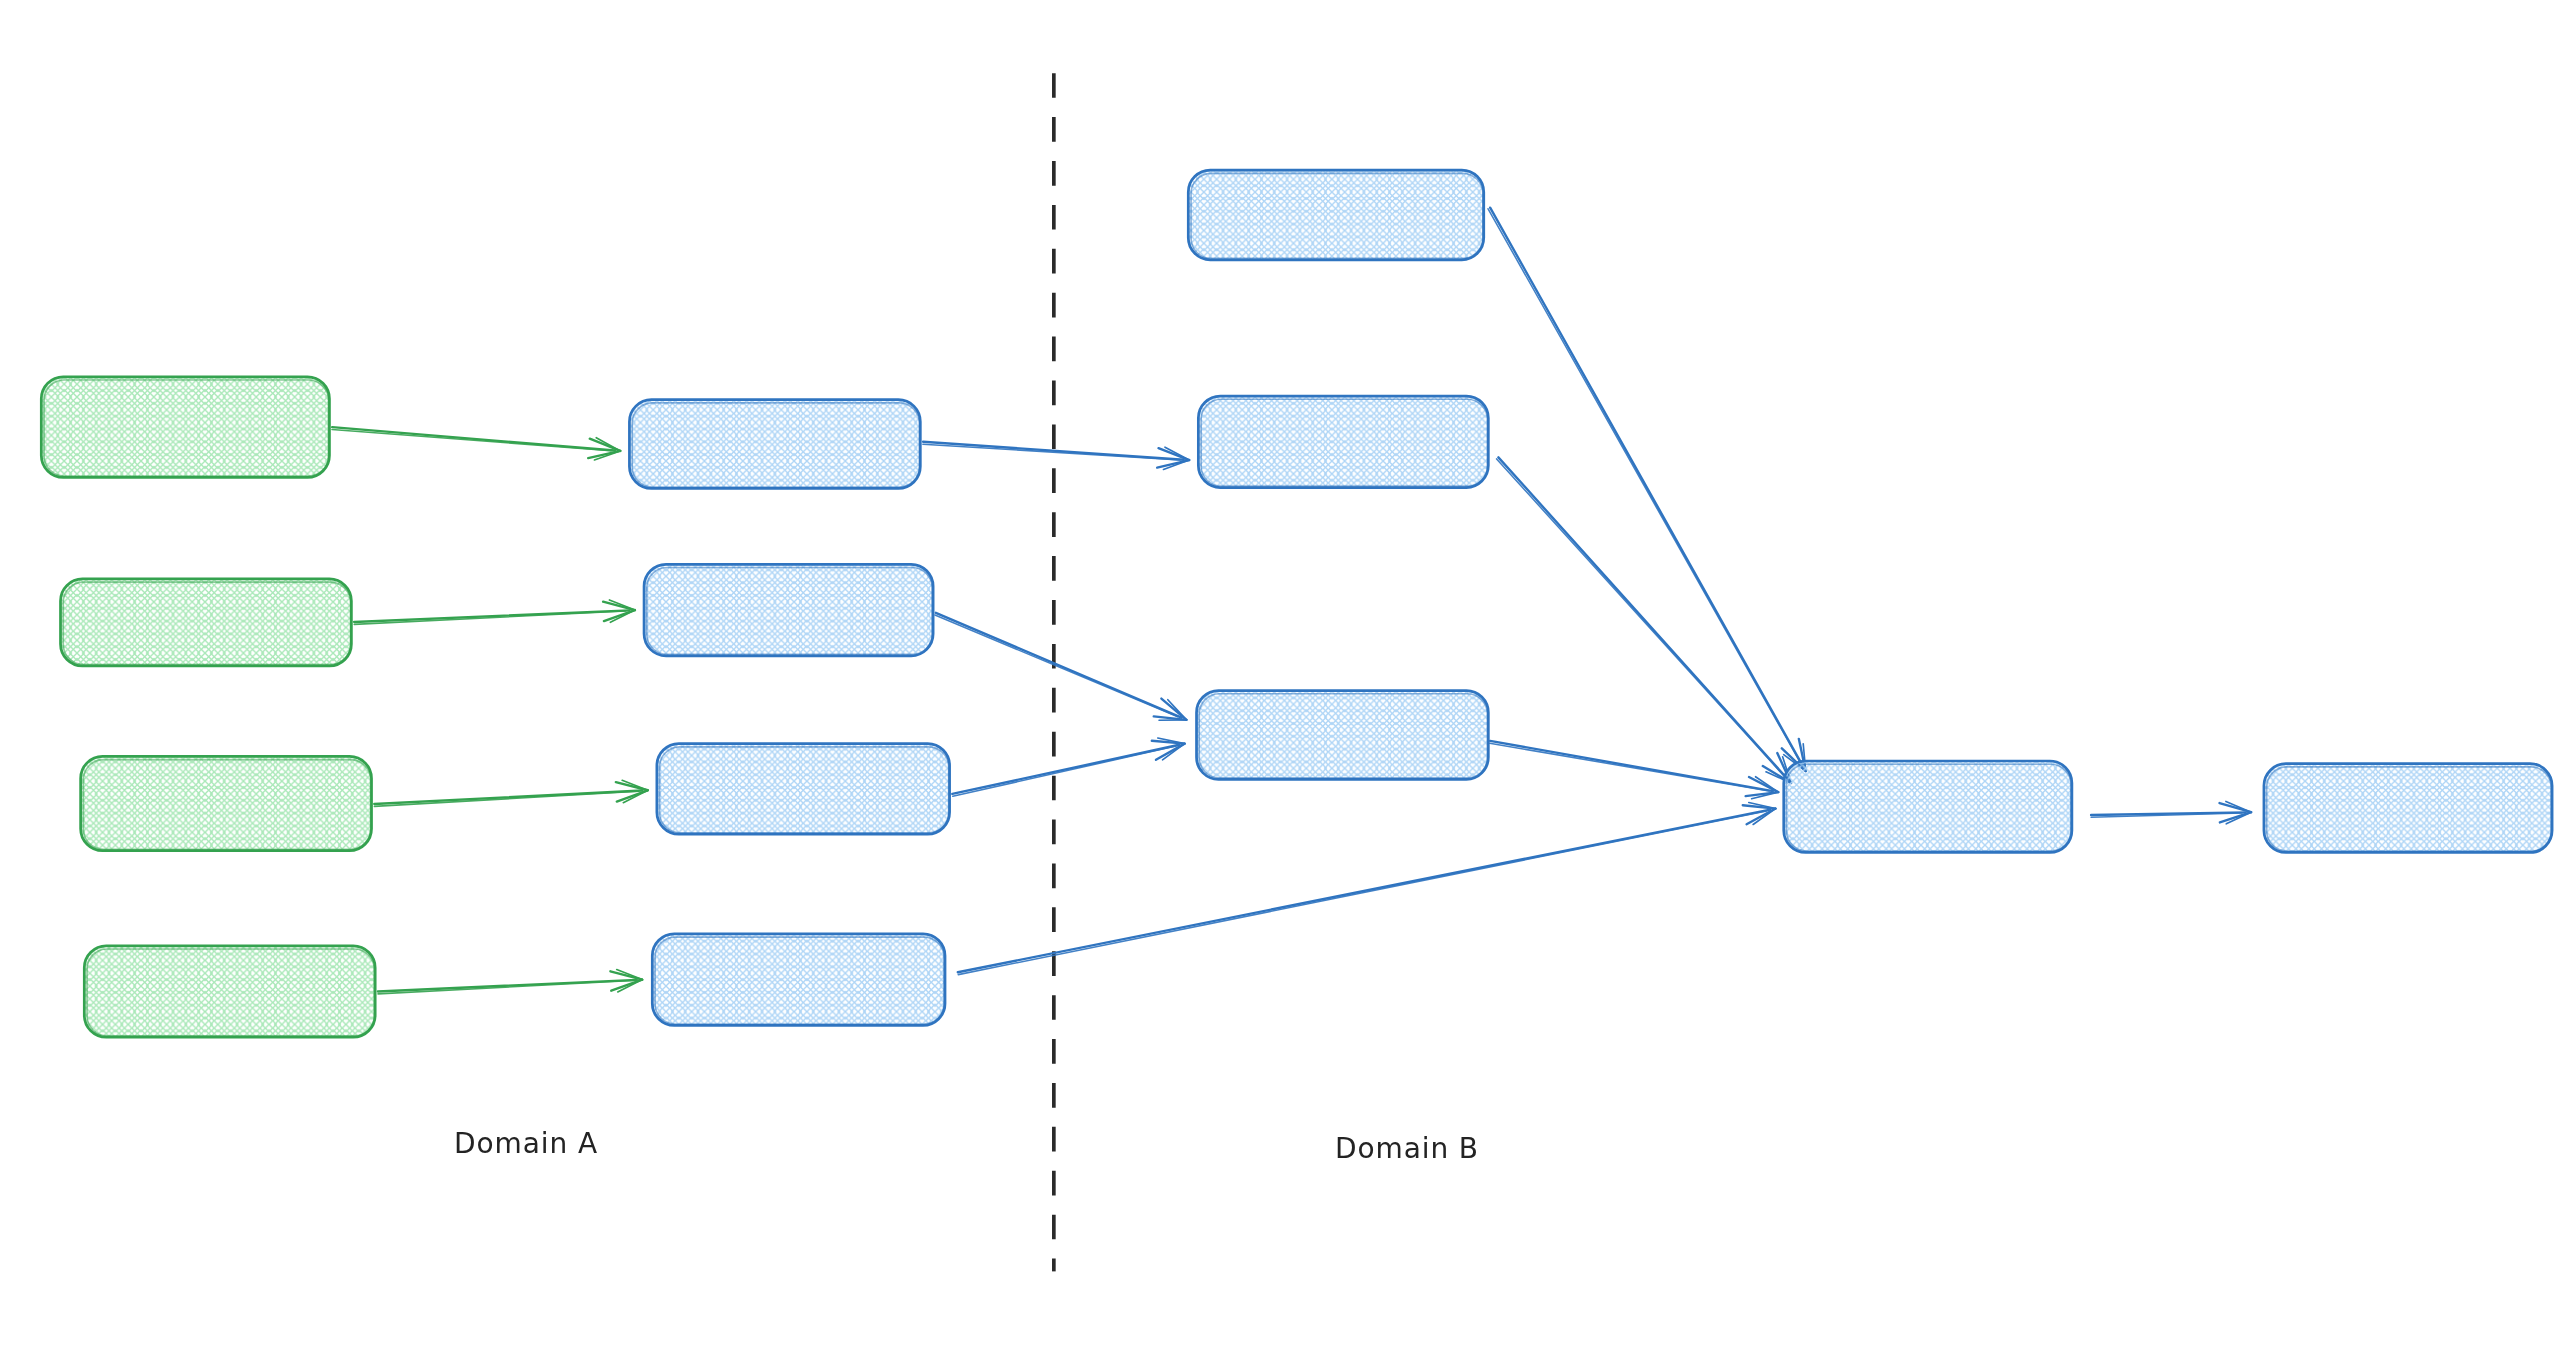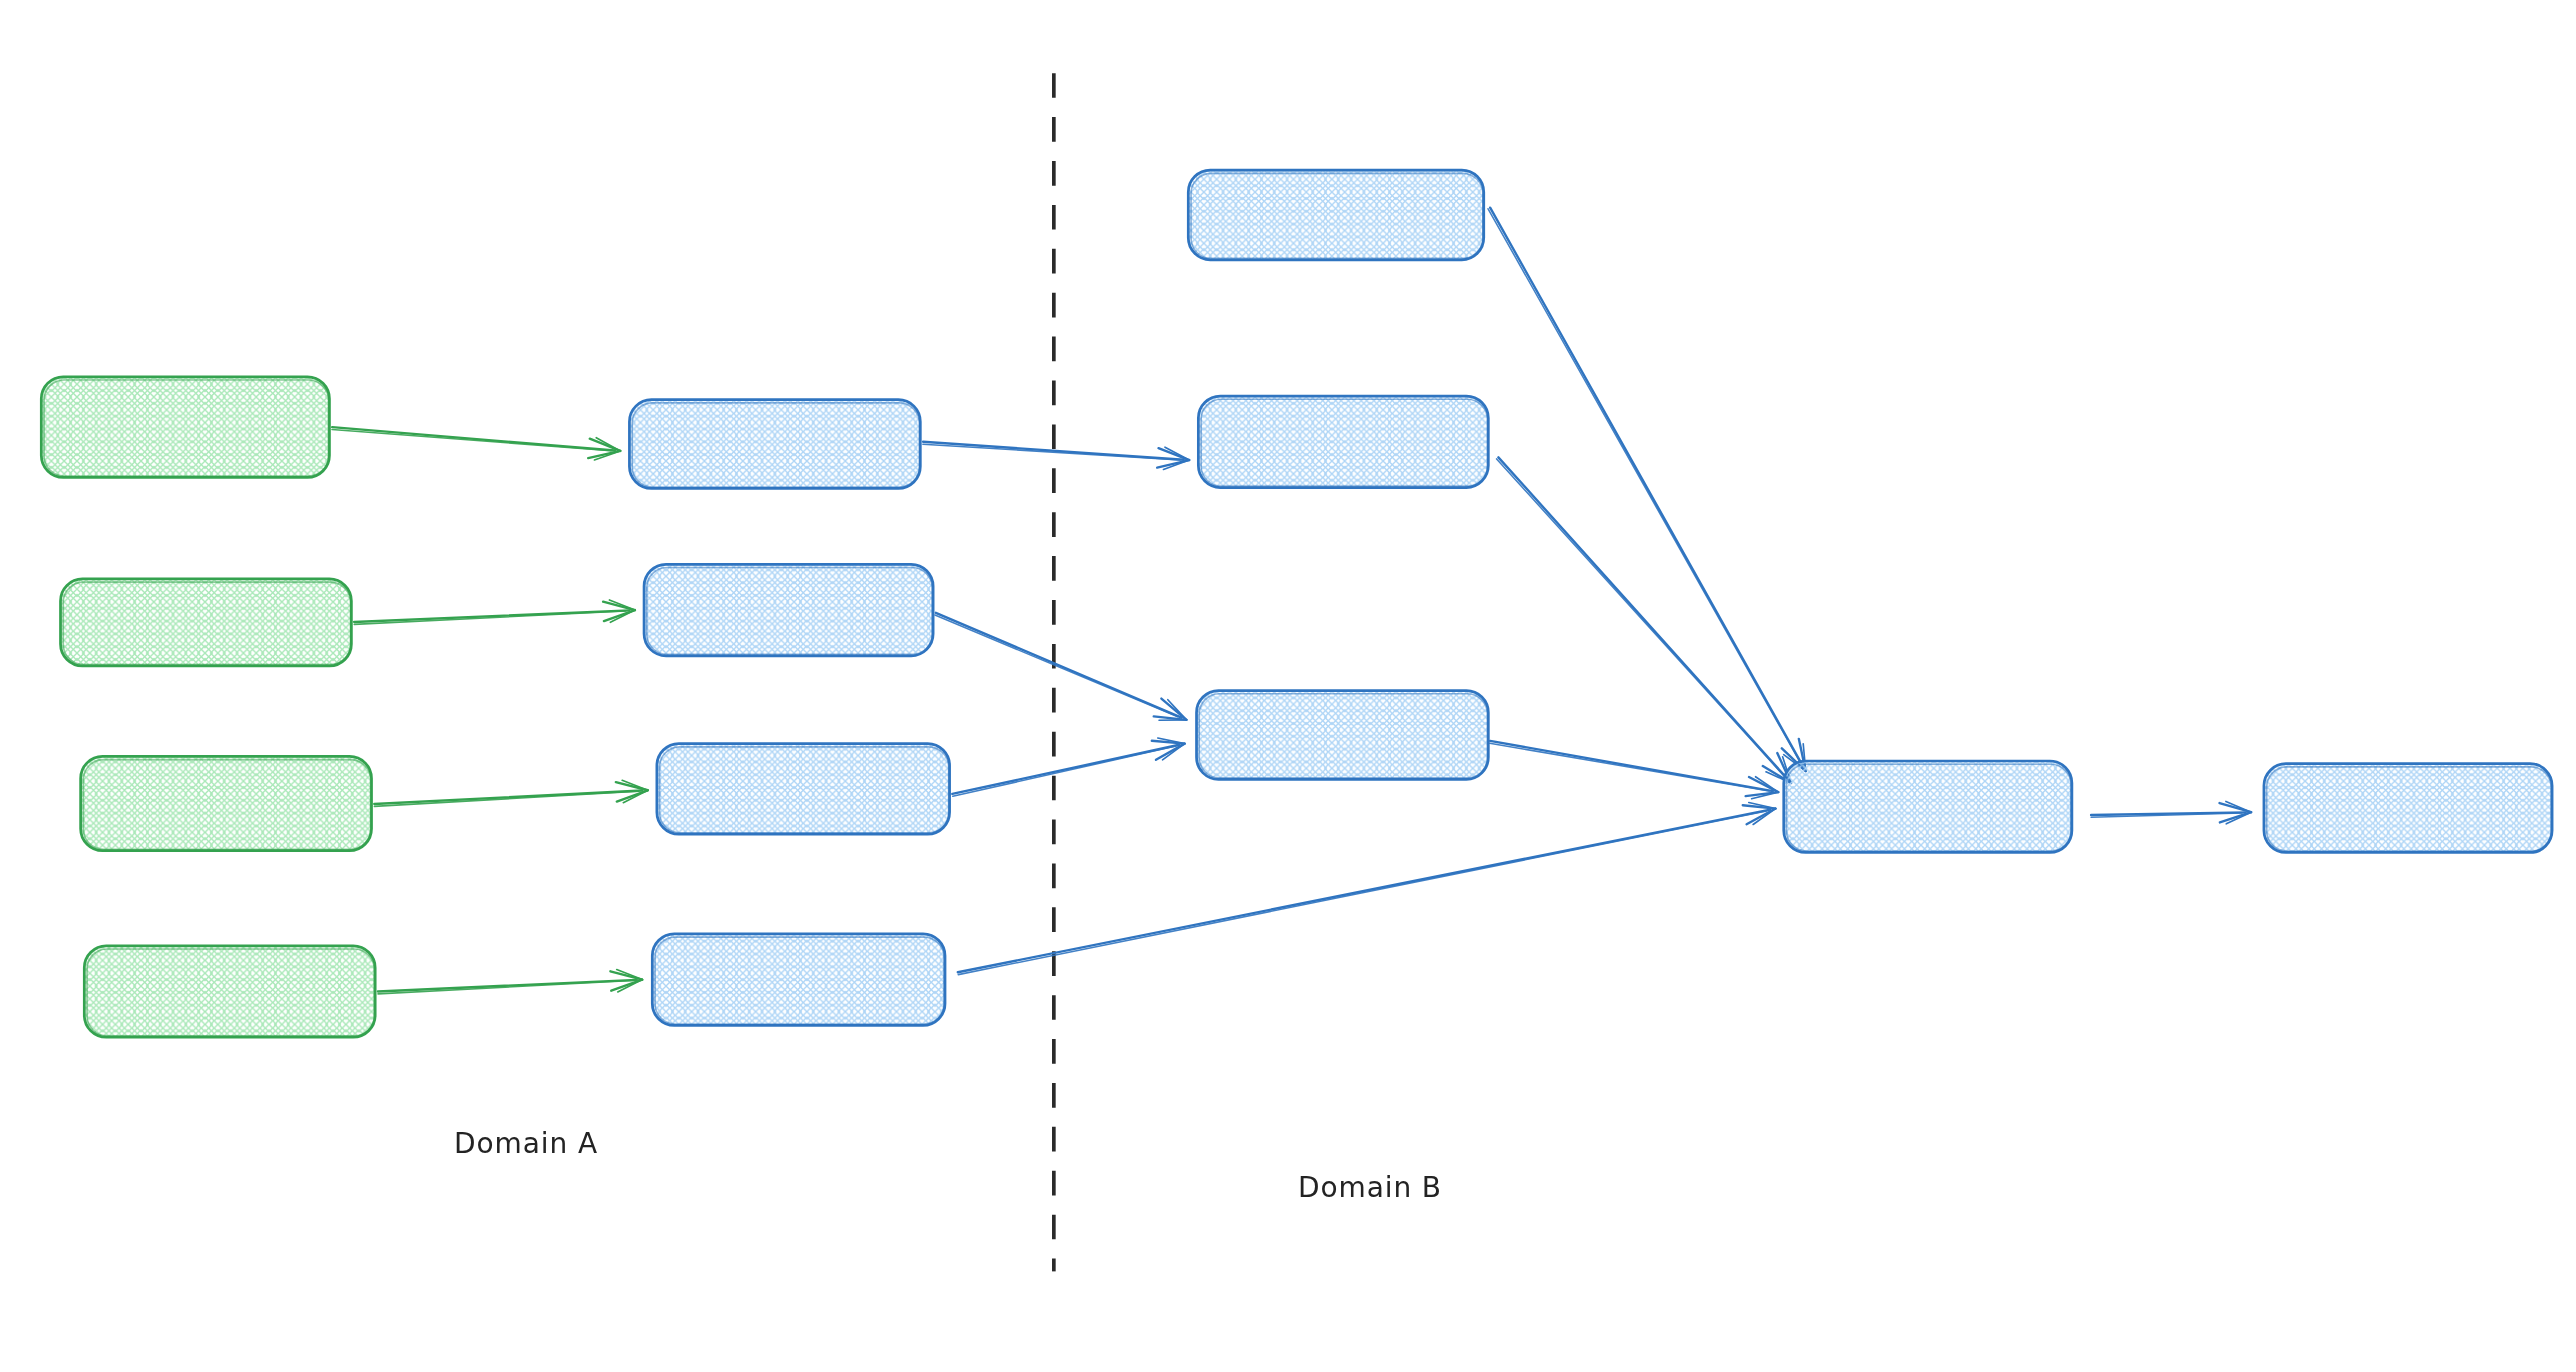--- a/index.html
+++ b/index.html
@@ -200,15 +200,15 @@
         <rect x="1953" y="835.5" width="311" height="95" rx="22" ry="22" fill="none" stroke="#2f74c0" stroke-width="1.8" opacity="0.55"></rect>
       </g>
       <g>
         <rect x="2475" y="835" width="315" height="97" rx="24" ry="24" fill="url(#hatch-blue)" stroke="#2f74c0" stroke-width="3"></rect>
         <rect x="2478" y="838.5" width="311" height="92" rx="22" ry="22" fill="none" stroke="#2f74c0" stroke-width="1.8" opacity="0.55"></rect>
       </g>
     </svg>
 
   <div class="domain-label" id="label-0" style="left: 526px; top: 1127px;">Domain A</div>
 
-  <div class="domain-label" id="label-1" style="left: 1370px; top: 1132px; margin-top: 39px;">Domain B</div>
+  <div class="domain-label" id="label-1" style="left: 1407px; top: 1132px;">Domain B</div>
 </div>
 
 
 </body></html>

